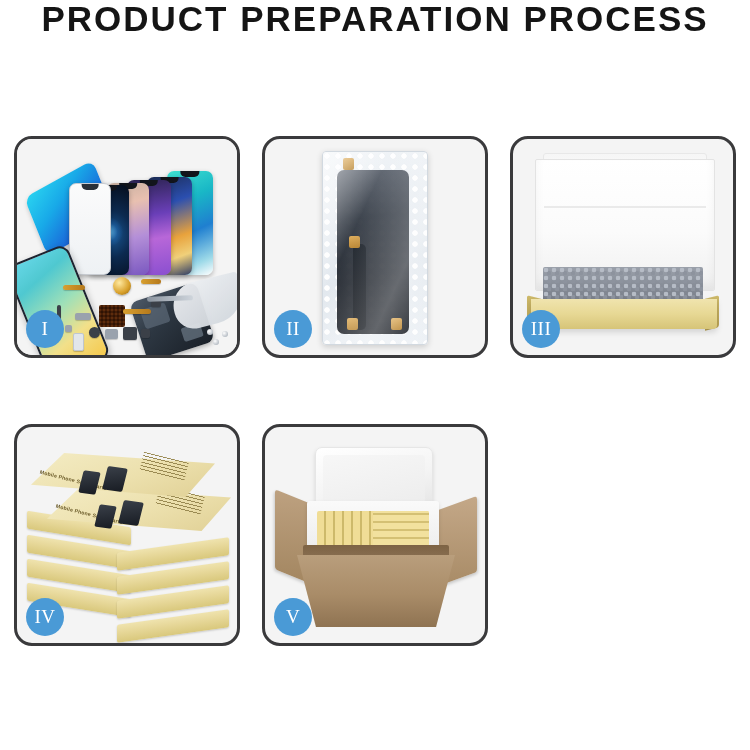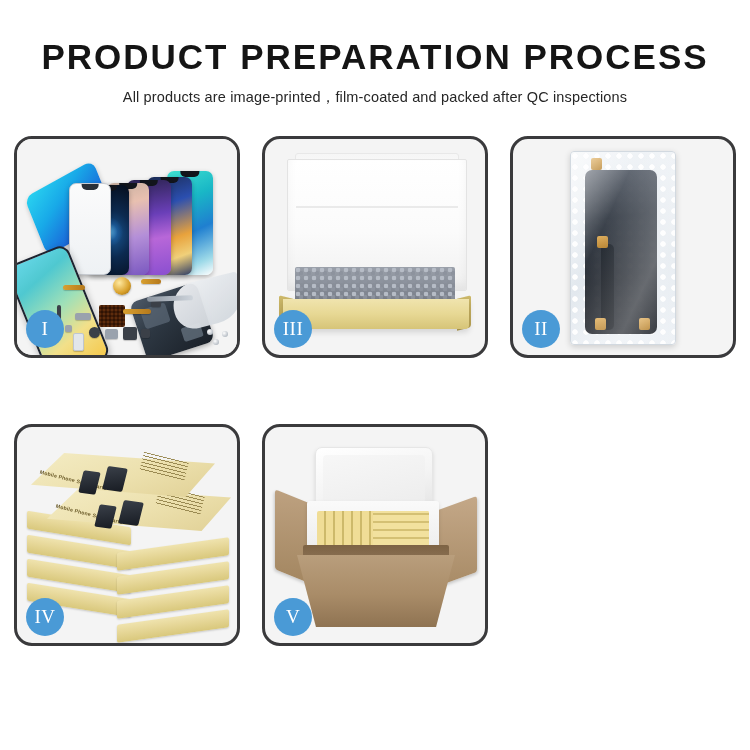--- a/index.html
+++ b/index.html
@@ -6,21 +6,21 @@
   body{
     width:750px;height:750px;
     background:#ffffff;
     font-family:"Liberation Sans","DejaVu Sans",sans-serif;
     overflow:hidden;
     position:relative;
   }
   .page{width:750px;height:750px;position:relative;}
 
   
-  .header{width:100%;text-align:center;padding-top:38px;box-sizing:border-box;}
+  .header{width:100%;text-align:center;box-sizing:border-box;}
   .title{
     font-size:35px;font-weight:700;color:#151515;
     letter-spacing:2.0px;line-height:1.08;white-space:nowrap;
     font-family:"Liberation Sans","DejaVu Sans",sans-serif;
   }
   .subtitle{
     margin-top:12px;font-size:14.5px;color:#262626;font-weight:400;
     letter-spacing:.15px;white-space:nowrap;
   }
 
@@ -297,21 +297,20 @@
   }
   .p6-tab{position:absolute;background:rgba(120,98,70,.45);border-radius:1px;}
 </style>
 </head>
 <body>
 
 <div class="page">
 
   <div class="header">
     <div class="title">PRODUCT PREPARATION PROCESS</div>
-    <div class="subtitle">All products are image-printed，film-coated and packed after QC inspections</div>
   </div>
 
   <div class="grid">
 
     <div class="panel">
       <div class="stage">
         <div class="p1-bg"></div>
         <div class="blue-film"></div>
 
         <div class="fan">
@@ -359,43 +358,43 @@
           <div class="screw" style="left:190px;top:190px;"></div>
         </div>
 
         <div class="tweezer"></div>
       </div>
       <div class="badge">I</div>
     </div>
 
     <div class="panel">
       <div class="stage">
-        <div class="p3-lidtop"></div>
-        <div class="p3-lid"></div>
-        <div class="p3-foam"></div>
-        <div class="p3-baseleft"></div>
-        <div class="p3-baseright"></div>
-        <div class="p3-base"></div>
-      </div>
-      <div class="badge">III</div>
-    </div>
-
-    <div class="panel">
-      <div class="stage">
         <div class="p2-bag">
           <div class="p2-screen"></div>
           <div class="p2-cable"></div>
           <div class="p2-tab" style="left:20px;top:6px;"></div>
           <div class="p2-tab" style="left:26px;top:84px;"></div>
           <div class="p2-tab" style="left:24px;top:166px;"></div>
           <div class="p2-tab" style="left:68px;top:166px;"></div>
           <div class="p2-sheen"></div>
         </div>
       </div>
       <div class="badge">II</div>
+    </div>
+
+    <div class="panel">
+      <div class="stage">
+        <div class="p3-lidtop"></div>
+        <div class="p3-lid"></div>
+        <div class="p3-foam"></div>
+        <div class="p3-baseleft"></div>
+        <div class="p3-baseright"></div>
+        <div class="p3-base"></div>
+      </div>
+      <div class="badge">III</div>
     </div>
 
     <div class="panel">
       <div class="stage p4">
 
         <div class="bx" style="left:10px;top:92px;width:104px;height:18px;transform:skewY(9deg);"></div>
         <div class="bx" style="left:10px;top:116px;width:104px;height:18px;transform:skewY(9deg);"></div>
         <div class="bx" style="left:10px;top:140px;width:104px;height:18px;transform:skewY(9deg);"></div>
         <div class="bx" style="left:10px;top:164px;width:104px;height:18px;transform:skewY(9deg);"></div>
 

